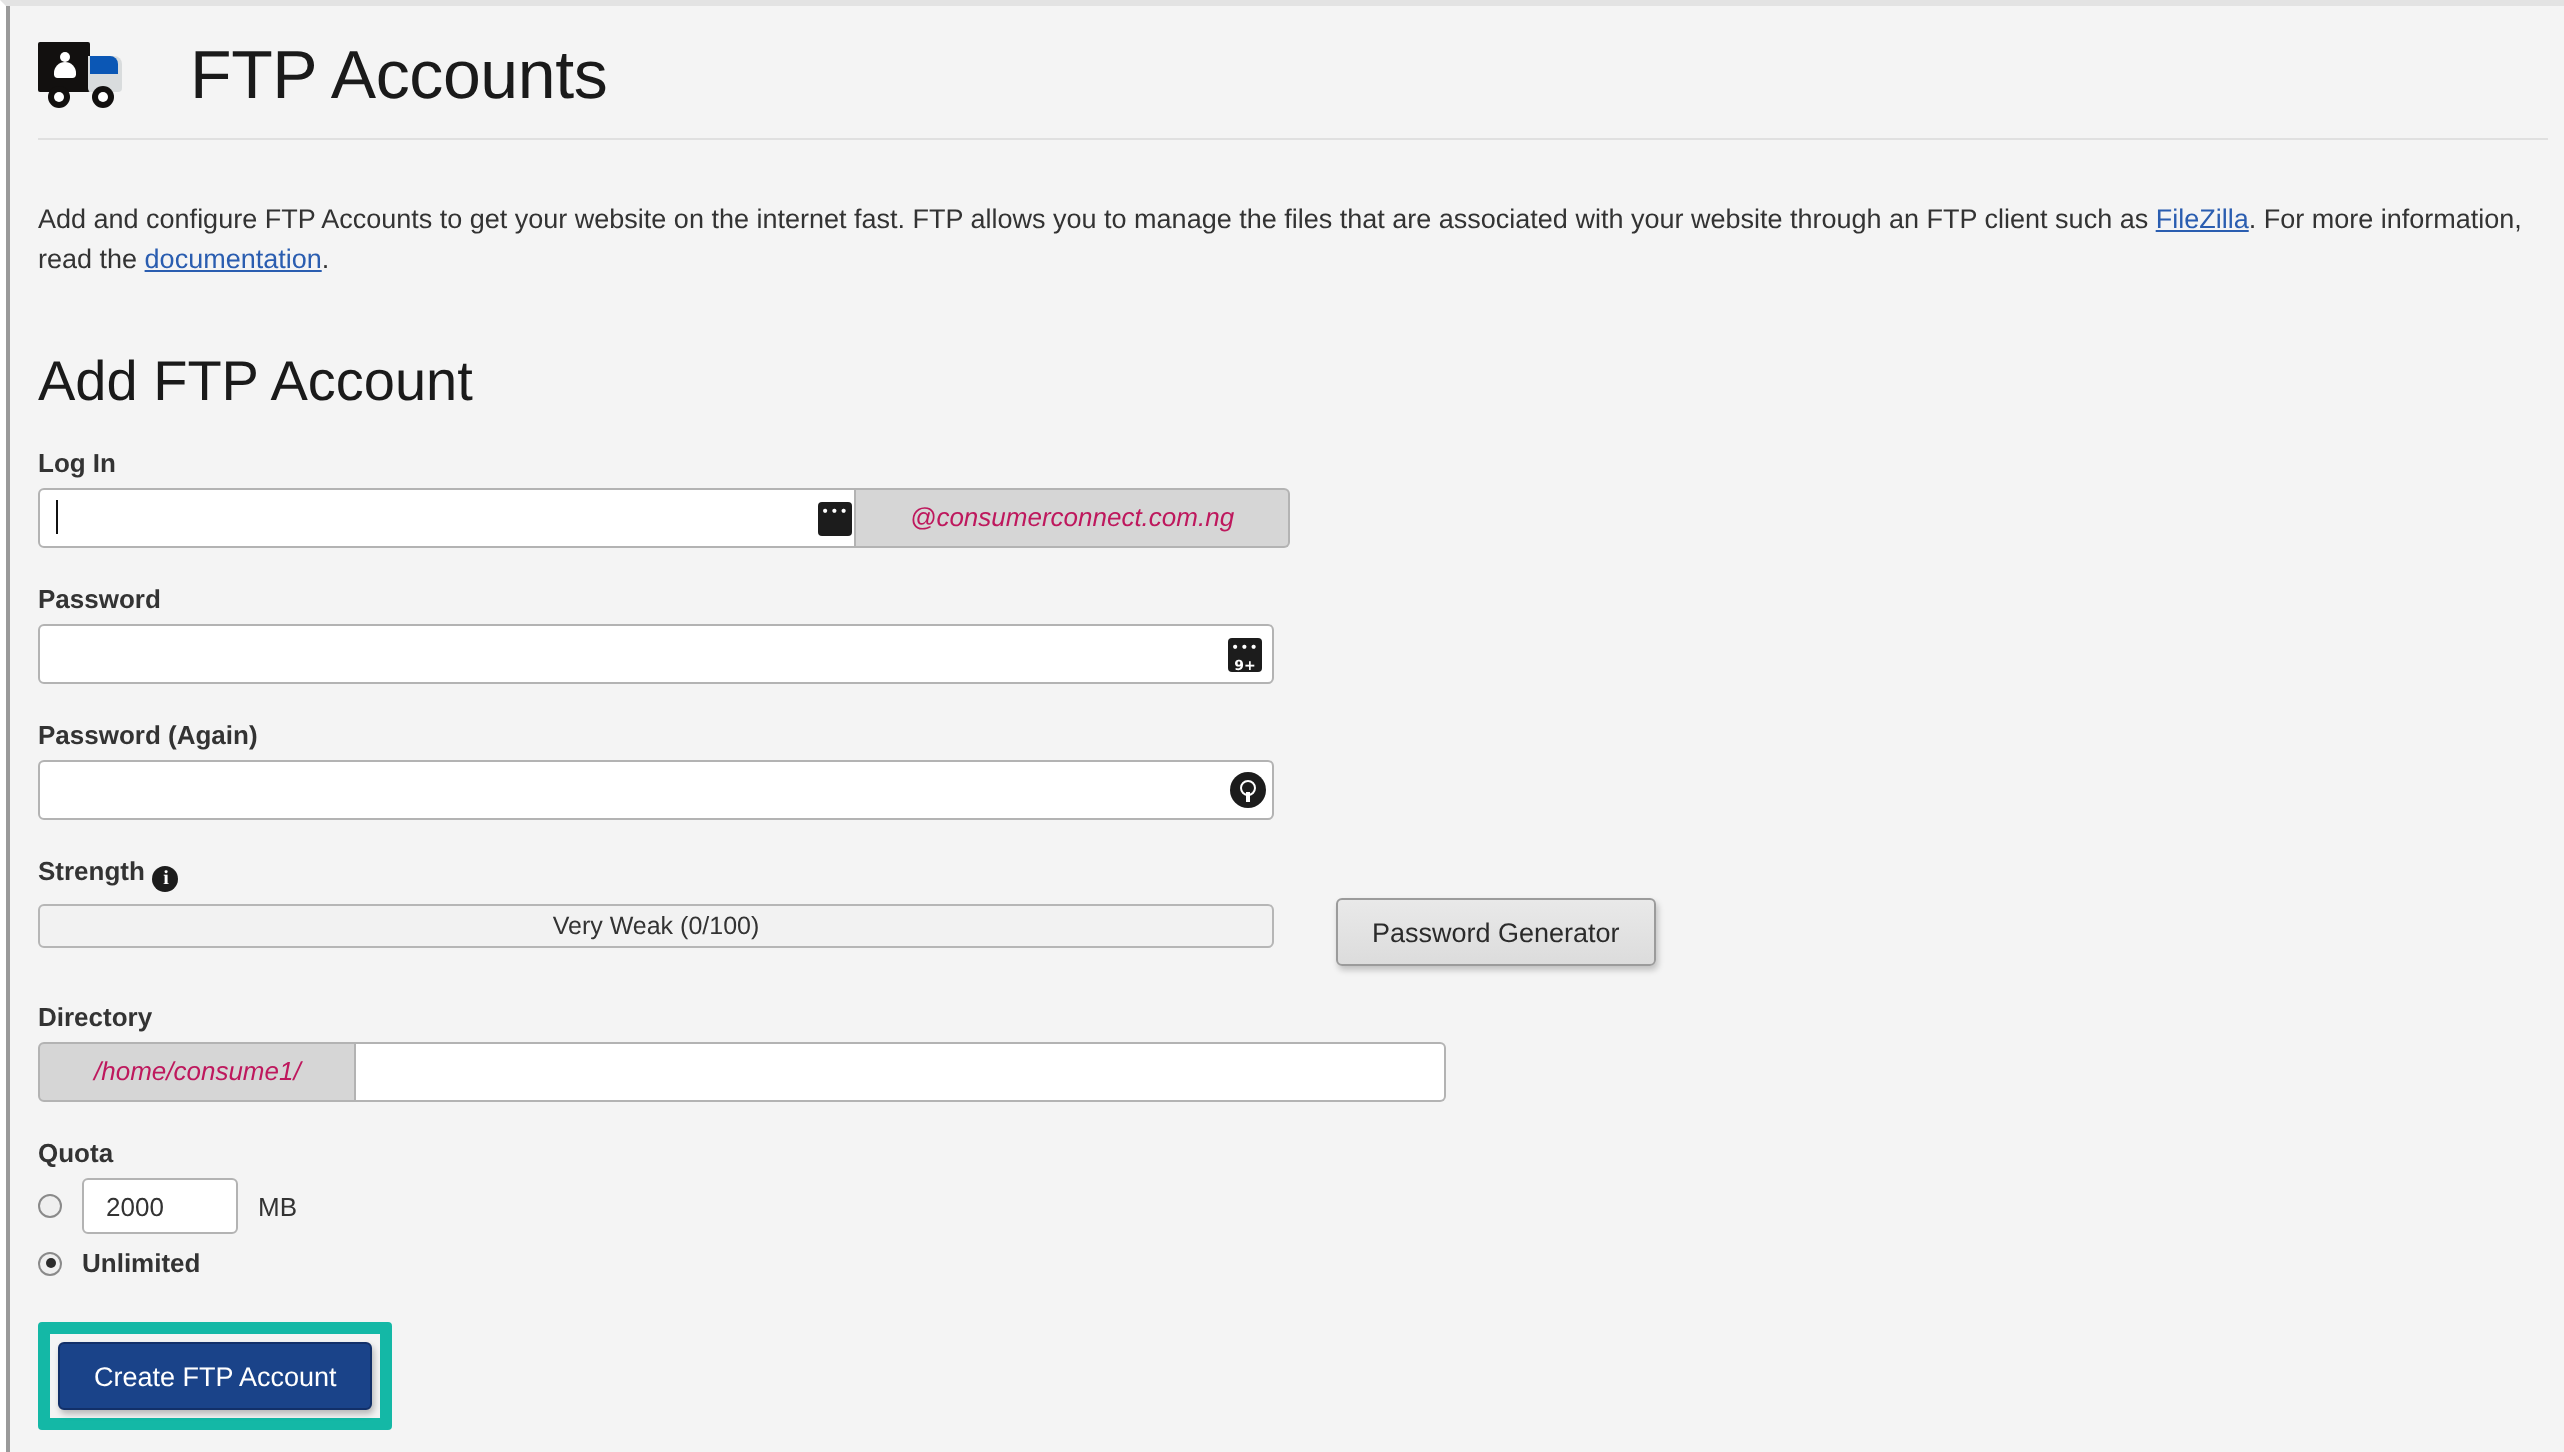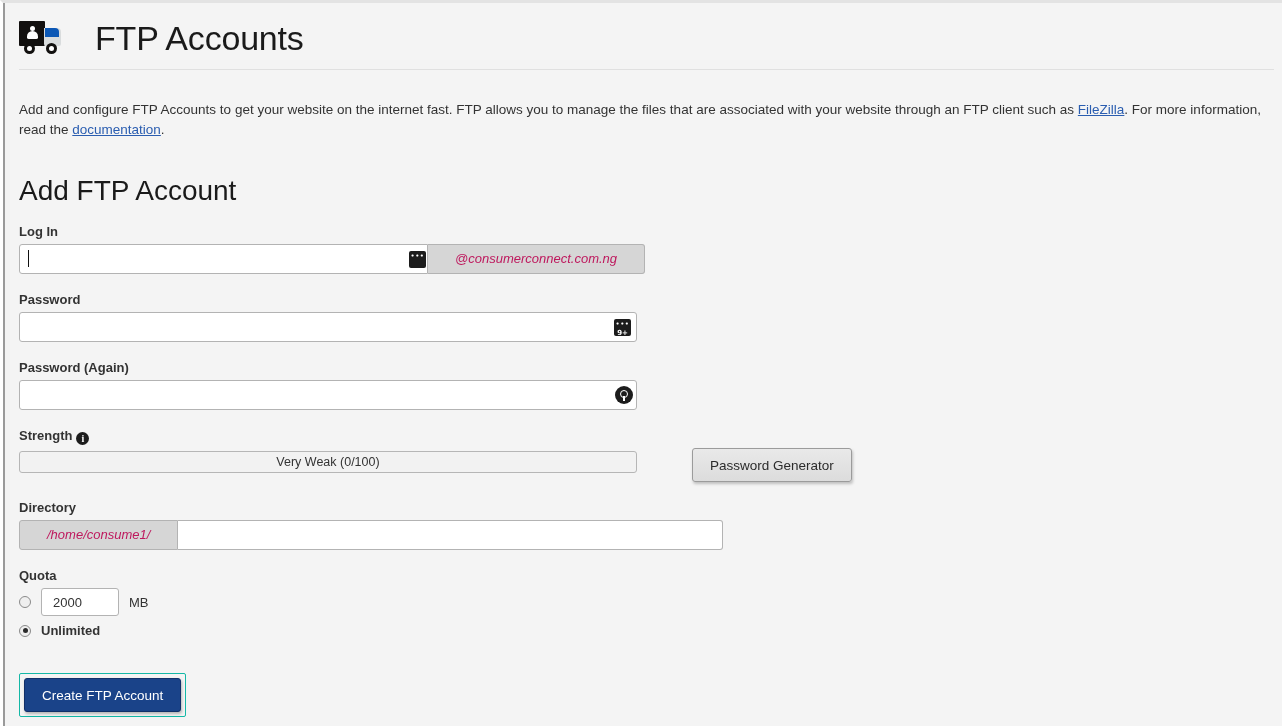--- a/index.html
+++ b/index.html
@@ -266,21 +266,20 @@
     line-height: 13px;
     text-align: center;
     font-family: "Liberation Serif", serif;
     vertical-align: -2px;
     margin-left: 4px;
   }
   .strength-row {
     display: flex;
     align-items: flex-start;
     margin-top: 6px;
-    gap: 24px;
   }
   .strength-bar {
     box-sizing: border-box;
     width: 618px;
     height: 22px;
     border: 1px solid #b6b6b6;
     border-radius: 3px;
     background: #f2f2f2;
     font-size: 12.5px;
     color: #333;
@@ -334,23 +333,23 @@
     color: #333;
   }
   .unlimited-label {
     font-weight: bold;
     font-size: 13px;
     color: #333;
   }
 
   
   .submit-wrap {
-    margin-top: 35px;
+    margin-top: 22px;
     display: inline-block;
-    border: 1px solid #14b8a6;
+    border: 6px solid #14b8a6;
     padding: 4px;
     border-radius: 2px;
   }
   .submit-btn {
     display: block;
     box-sizing: border-box;
     height: 34px;
     padding: 0 17px;
     background: #1a4389;
     border: 1px solid #123069;

